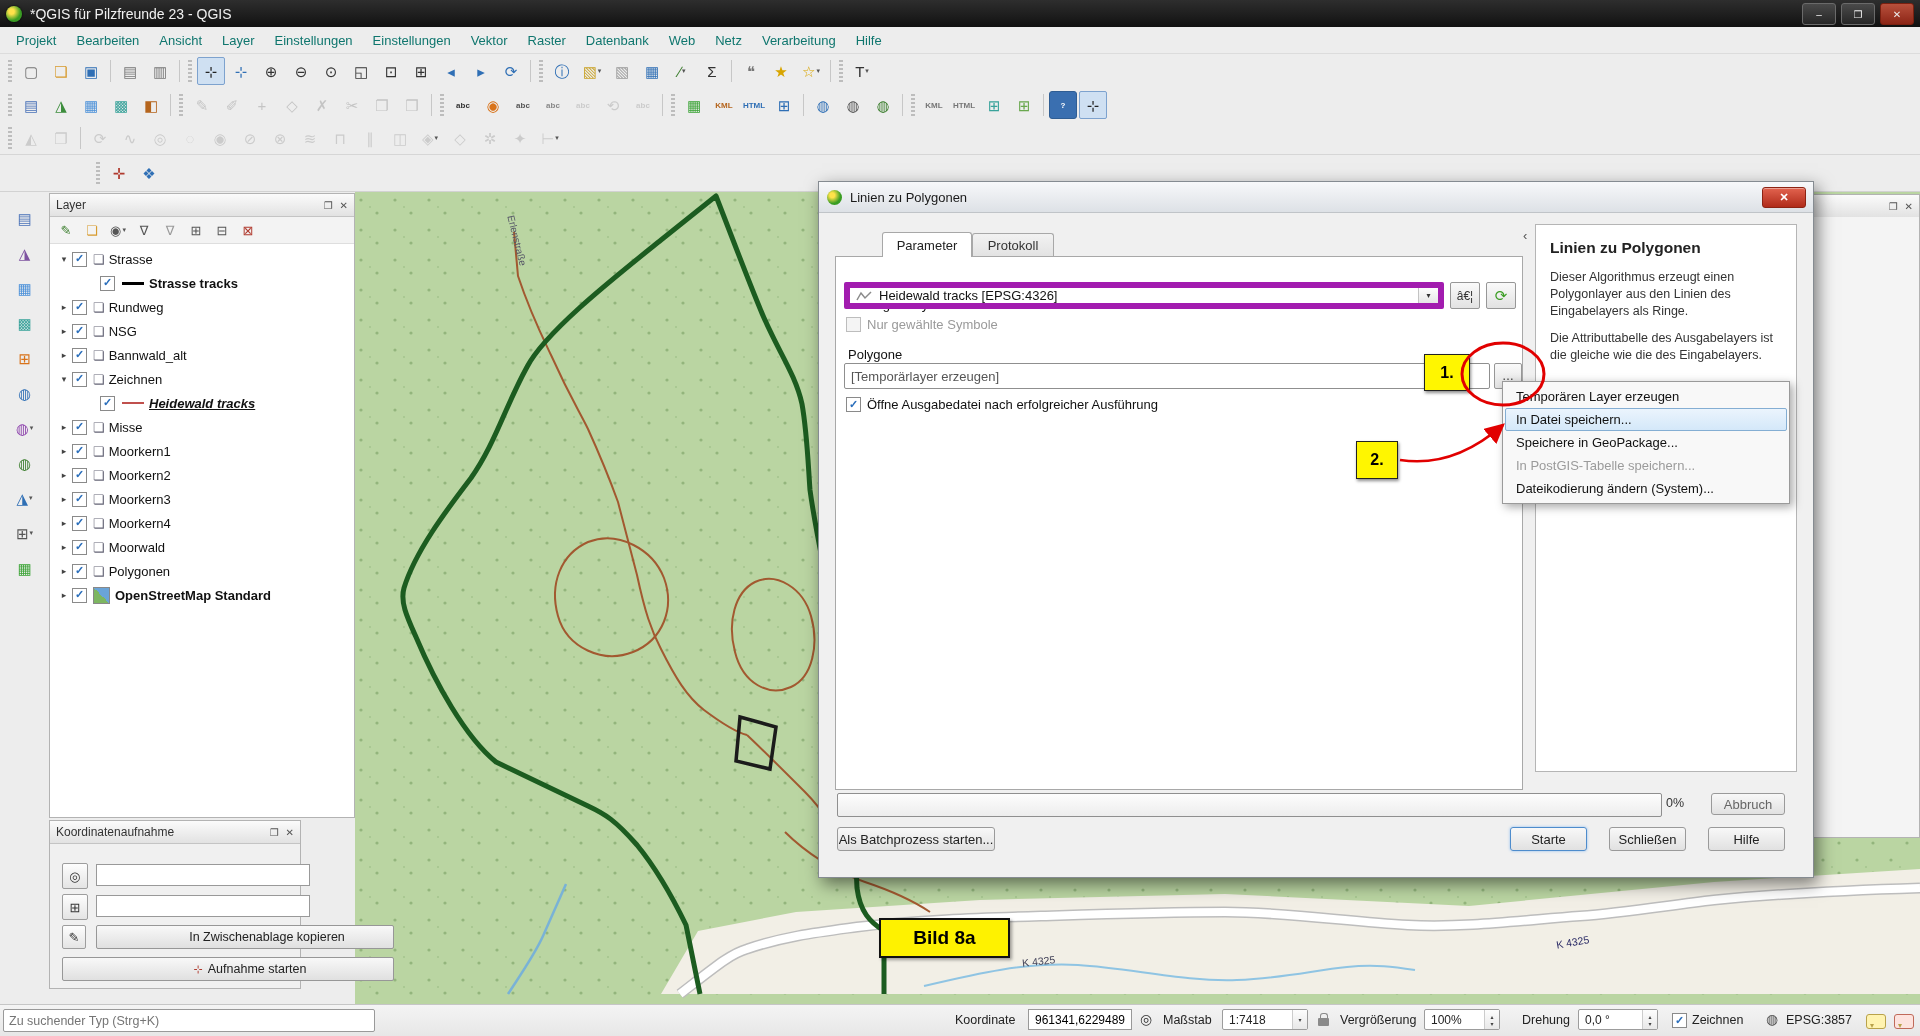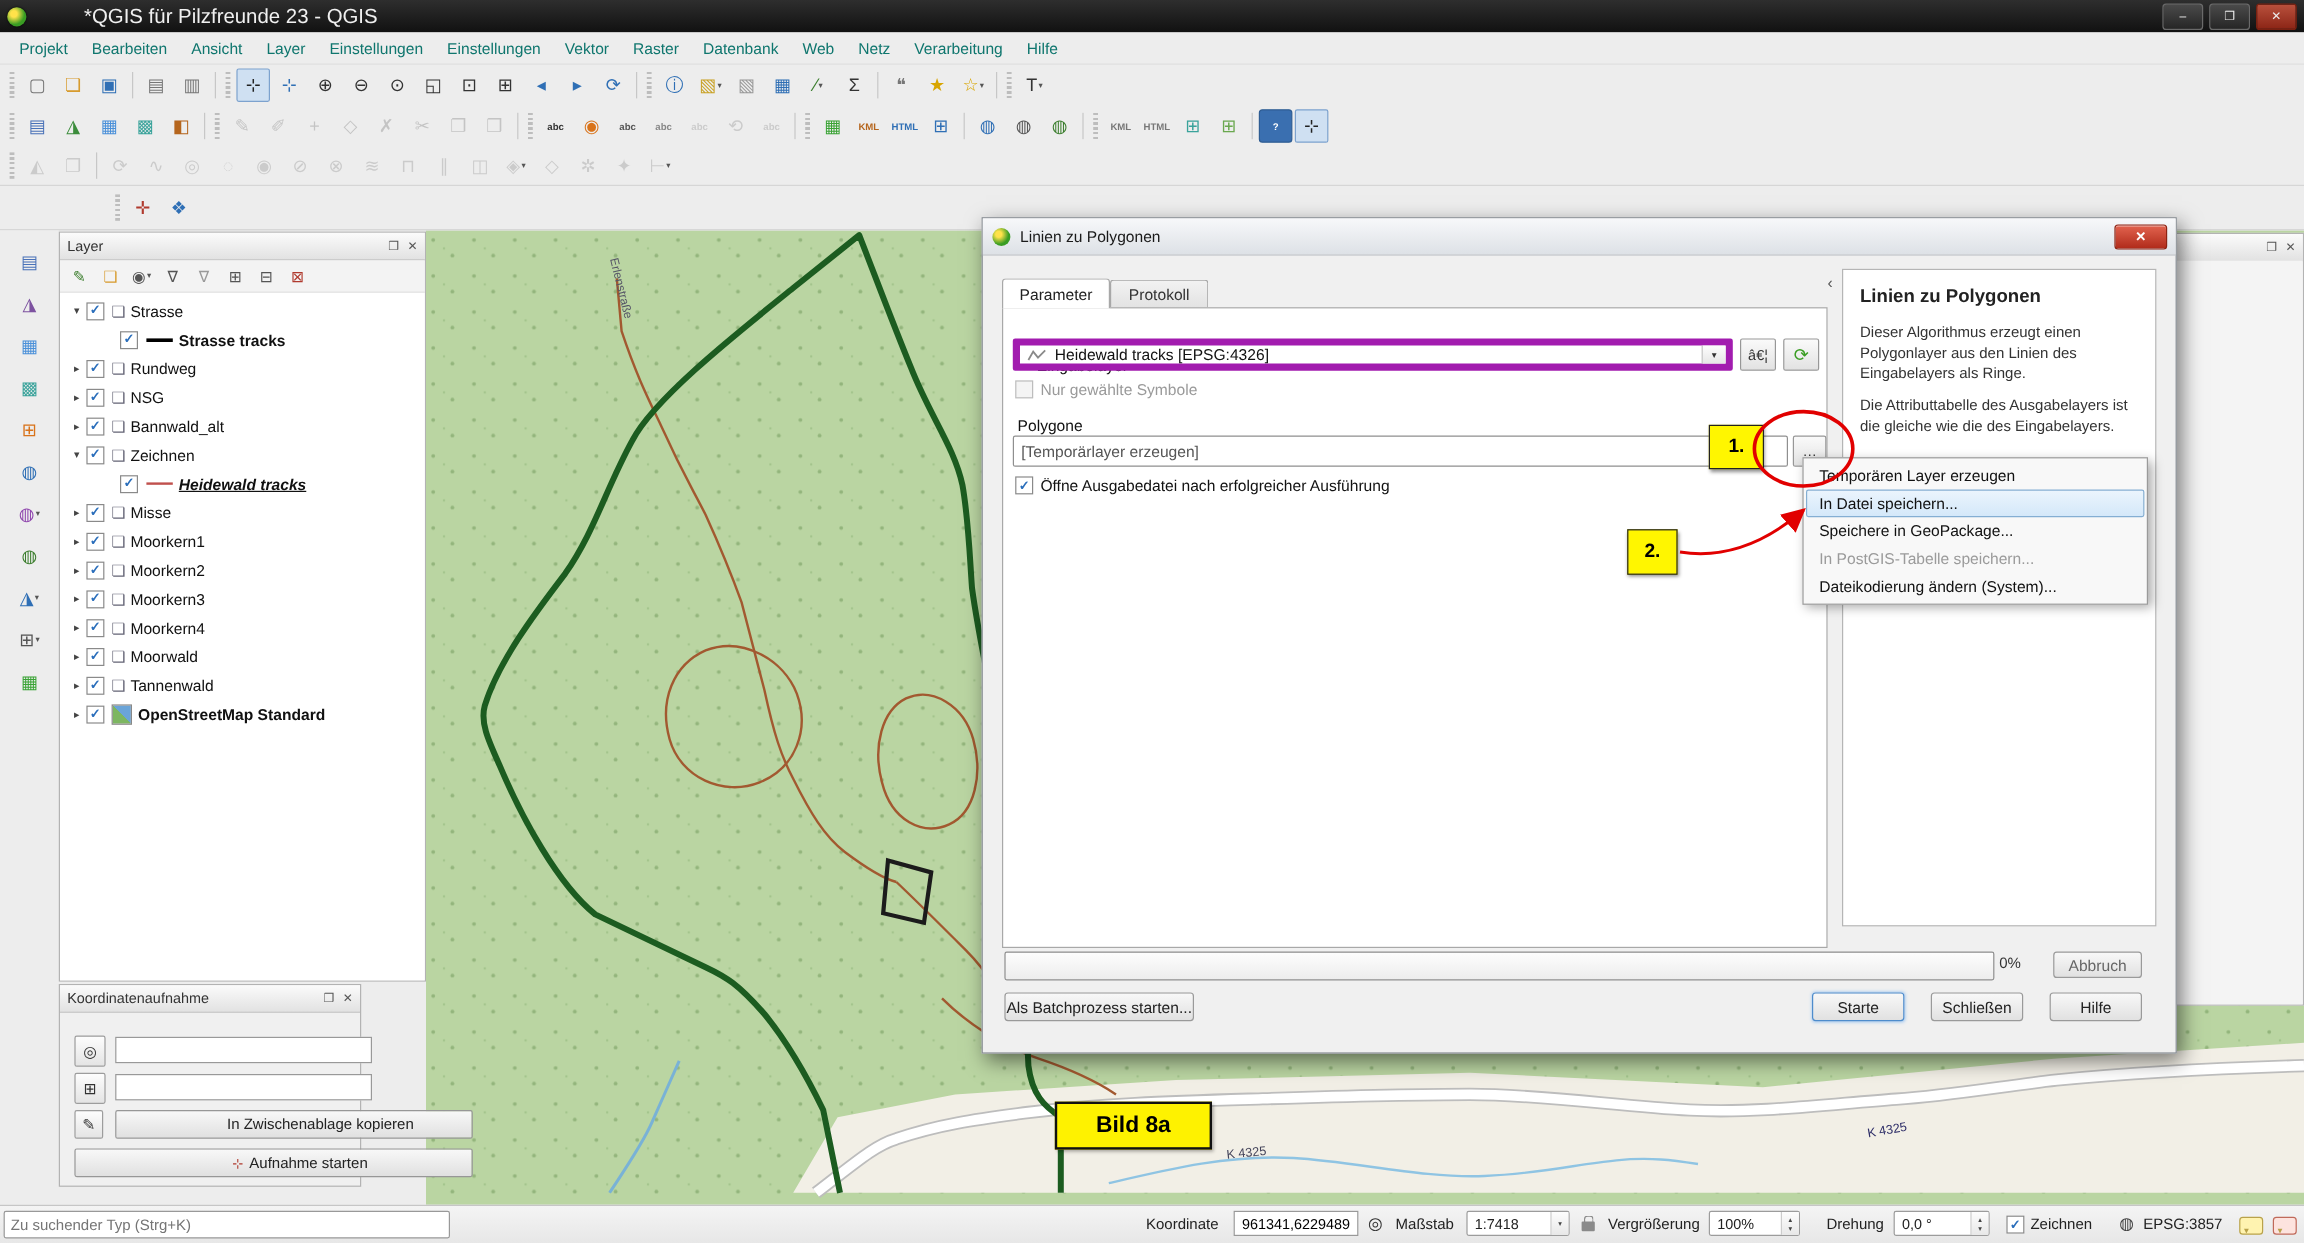--- a/index.html
+++ b/index.html
@@ -3,21 +3,21 @@
 <meta charset="utf-8">
 <style>
   html,body{margin:0;padding:0;width:1920px;height:1036px;overflow:hidden;
     background:#ededed;font-family:"Liberation Sans",sans-serif;
     -webkit-font-smoothing:antialiased;}
   
   #titlebar{position:absolute;left:0;top:0;width:1920px;height:27px;
     background:linear-gradient(#2e2e2e,#111);color:#eee;display:flex;align-items:center;}
   #app-icon{width:16px;height:16px;border-radius:50%;margin:0 8px 0 6px;
     background:radial-gradient(circle at 35% 35%,#ffe24a 18%,#3a9d23 60%);box-shadow:0 0 2px #000;}
-  #title-text{font-size:17px;color:#f0f0f0;margin-left:40px;}
+  #title-text{font-size:14px;color:#f0f0f0;}
   #win-controls{position:absolute;right:6px;top:3px;display:flex;gap:5px;}
   .winbtn{width:32px;height:20px;border:1px solid #6a6a6a;border-radius:3px;
     background:linear-gradient(#4a4a4a,#262626);color:#eee;font-size:10px;
     display:flex;align-items:center;justify-content:center;}
   .winbtn.close{background:linear-gradient(#b8503c,#8c2516);border-color:#7a2010;}
   
   #menubar{position:absolute;left:0;top:27px;width:1920px;height:27px;background:#ededed;
     display:flex;align-items:center;padding-left:6px;border-bottom:1px solid #dcdcdc;box-sizing:border-box;}
   .menu-top{padding:0 10px;font-size:13px;color:#0f766e;height:27px;line-height:27px;}
   
@@ -80,21 +80,21 @@
     border:1px solid #858b91;box-shadow:4px 6px 16px rgba(0,0,0,.5);z-index:50;}
   #dlg-titlebar{position:absolute;left:0;top:0;right:0;height:30px;
     background:linear-gradient(#f7f8fa,#dde1e6);border-bottom:1px solid #c0c4c8;display:flex;align-items:center;}
   #dlg-icon{width:15px;height:15px;border-radius:50%;margin:0 8px;
     background:radial-gradient(circle at 35% 35%,#ffe24a 18%,#3a9d23 60%);}
   #dlg-title{font-size:13px;color:#1a1a1a;}
   #dlg-close{position:absolute;right:7px;top:5px;width:42px;height:19px;border-radius:3px;
     background:linear-gradient(#e2634f,#b02b1a);border:1px solid #8d2313;color:#fff;font-size:11px;
     font-weight:bold;display:flex;align-items:center;justify-content:center;box-shadow:inset 0 1px 0 rgba(255,255,255,.4);}
   .tab{position:absolute;height:25px;display:flex;align-items:center;justify-content:center;
-    font-size:13px;color:#222;border:1px solid #a8a8a8;border-bottom:none;border-radius:3px 3px 0 0;box-sizing:border-box;}
+    font-size:13px;color:#222;border:1px solid #a8a8a8;border-bottom:none;border-radius:3px 3px 0 0;box-sizing:border-box;margin-left:47px;}
   #tab-parameter{left:16px;top:50px;width:90px;background:#fff;z-index:3;}
   #tab-protokoll{left:106px;top:51px;width:82px;height:24px;background:linear-gradient(#f2f2f2,#e2e2e2);color:#333;}
   #dlg-frame{position:absolute;left:16px;top:74px;width:688px;height:534px;background:#fff;border:1px solid #a8a8a8;box-sizing:border-box;}
   .dlg-label{position:absolute;font-size:13px;color:#111;}
   #combo{position:absolute;left:8px;top:25px;width:600px;height:27px;background:#fff;border:6px solid #a21caf;
     border-radius:2px;display:flex;align-items:center;box-sizing:border-box;}
   #combo-text{font-size:13px;color:#111;margin-left:6px;flex:1;}
   #combo-arrow{width:19px;height:100%;border-left:1px solid #c3c3c3;background:linear-gradient(#fdfdfd,#e6e6e6);
     display:flex;align-items:center;justify-content:center;font-size:8px;color:#333;}
   .small-btn{position:absolute;height:27px;background:linear-gradient(#fafafa,#e2e2e2);border:1px solid #979797;
@@ -633,21 +633,21 @@
       <div class="trow" style="padding-left: 6px;">
         <span class="exp">▸</span>
         <span class="cb checked"></span>
         <span class="gicon">❏</span>
         <span class="tlabel">Moorwald</span>
       </div>
       <div class="trow" style="padding-left: 6px;">
         <span class="exp">▸</span>
         <span class="cb checked"></span>
         <span class="gicon">❏</span>
-        <span class="tlabel">Tannenwald</span>
+        <span class="tlabel">Polygonen</span>
       </div>
       <div class="trow" style="padding-left: 6px;">
         <span class="exp">▸</span>
         <span class="cb checked"></span>
         <span class="osmicon"></span>
         <span class="tlabel" style="font-weight: bold;">OpenStreetMap Standard</span>
       </div>
     </div>
 </div>
 

